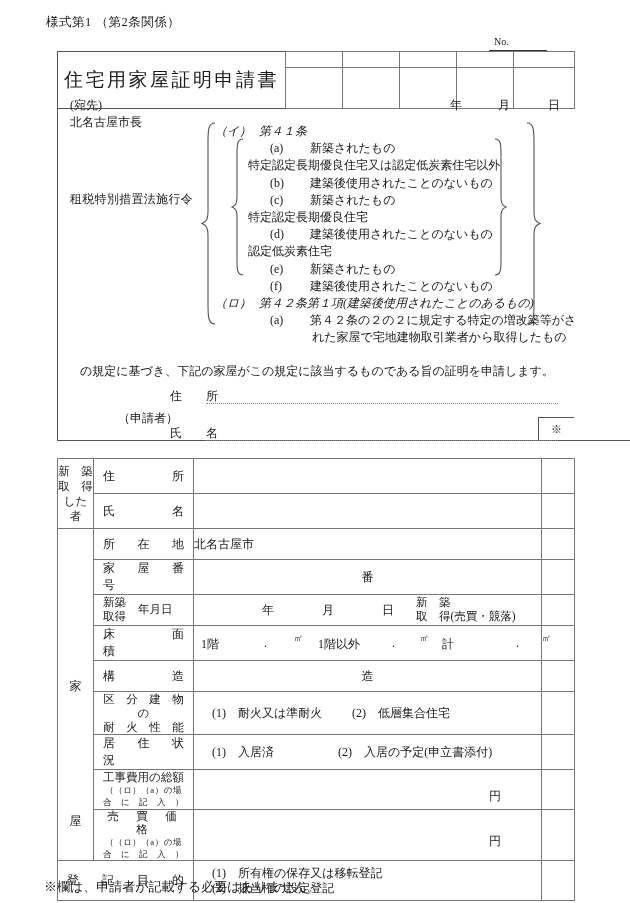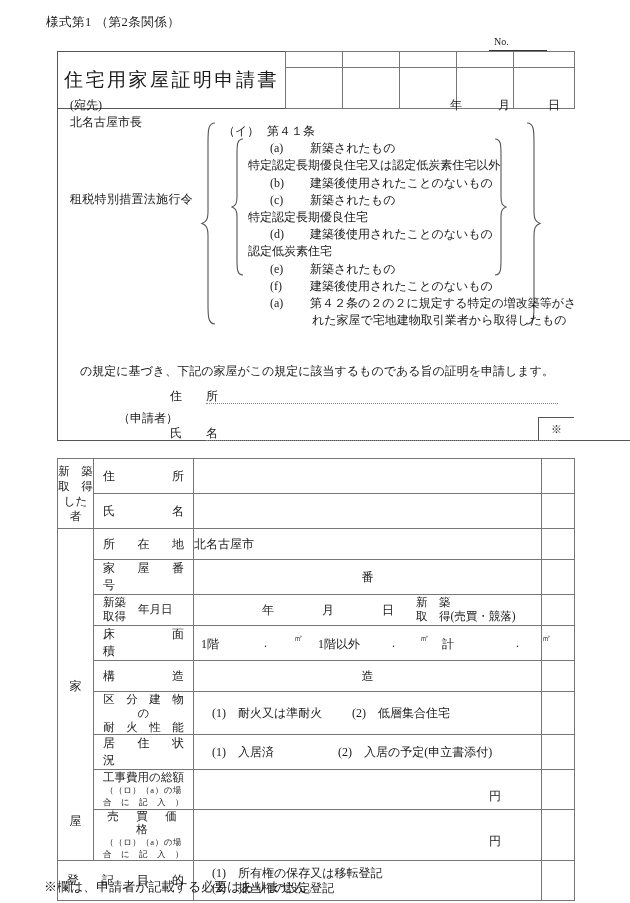--- a/index.html
+++ b/index.html
@@ -119,21 +119,21 @@
 
   
   .clauses {
     position: absolute;
     left: 150px; top: 32px;
     font-size: 12px;
     line-height: 17.2px;
     white-space: nowrap;
   }
   .clauses .ln { position: relative; height: 17.2px; }
-  .ind0 { padding-left: 15px; }
+  .ind0 { padding-left: 7px; font-style: italic; }
   .ind1 { padding-left: 40px; }
   .ind2 { padding-left: 62px; }
   .ind3 { padding-left: 104px; }
   .m-abc { display: inline-block; width: 40px; }
   .m-iro { display: inline-block; width: 44px; }
 
   
   .statement {
     position: absolute;
     left: 22px; top: 272px;
@@ -314,20 +314,21 @@
     <div class="ln ind0"><span class="m-iro">（イ）</span><span>第４１条</span></div>
     <div class="ln ind2"><span class="m-abc">(a)</span><span>新築されたもの</span></div>
     <div class="ln ind1"><span>特定認定長期優良住宅又は認定低炭素住宅以外</span></div>
     <div class="ln ind2"><span class="m-abc">(b)</span><span>建築後使用されたことのないもの</span></div>
     <div class="ln ind2"><span class="m-abc">(c)</span><span>新築されたもの</span></div>
     <div class="ln ind1"><span>特定認定長期優良住宅</span></div>
     <div class="ln ind2"><span class="m-abc">(d)</span><span>建築後使用されたことのないもの</span></div>
     <div class="ln ind1"><span>認定低炭素住宅</span></div>
     <div class="ln ind2"><span class="m-abc">(e)</span><span>新築されたもの</span></div>
     <div class="ln ind2"><span class="m-abc">(f)</span><span>建築後使用されたことのないもの</span></div>
+    <div class="ln ind0"><span class="m-iro">（ロ）</span><span>第４２条第１項(建築後使用されたことのあるもの)</span></div>
     <div class="ln ind2"><span class="m-abc">(a)</span><span>第４２条の２の２に規定する特定の増改築等がさ</span></div>
     <div class="ln ind3"><span>れた家屋で宅地建物取引業者から取得したもの</span></div>
   </div>
 
   <div class="statement">の規定に基づき、下記の家屋がこの規定に該当するものである旨の証明を申請します。</div>
 
   <div class="applicant-label">（申請者）</div>
 
   <div class="field-row f-addr">
     <span class="fname">住　所</span>

